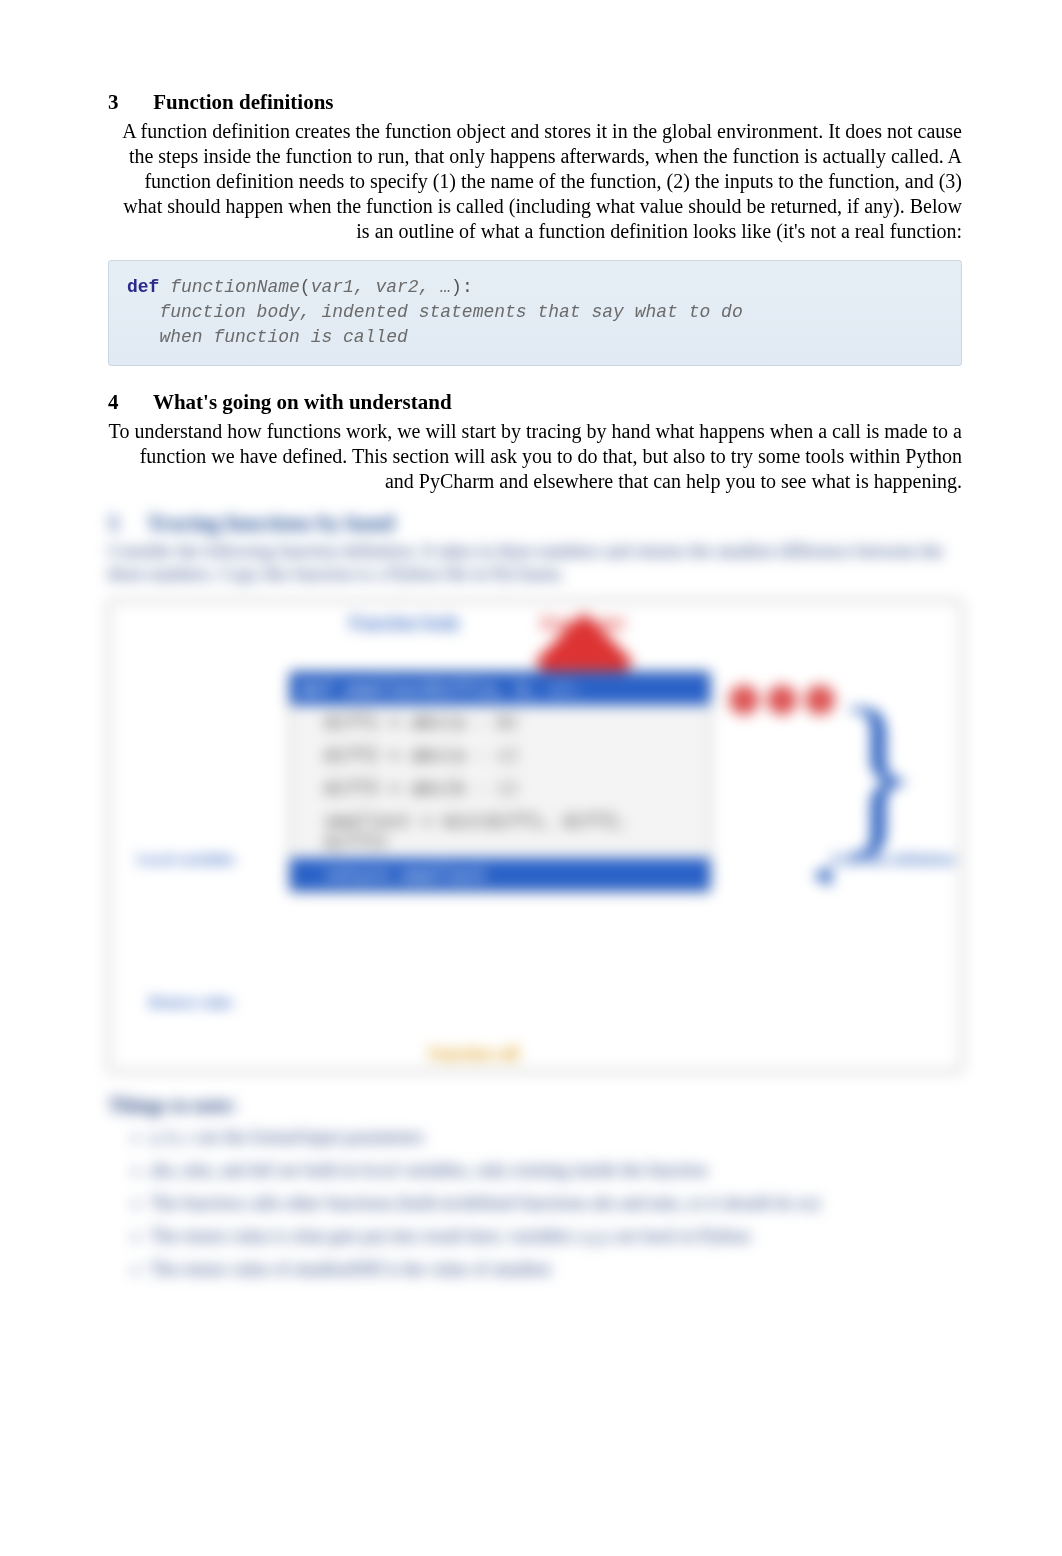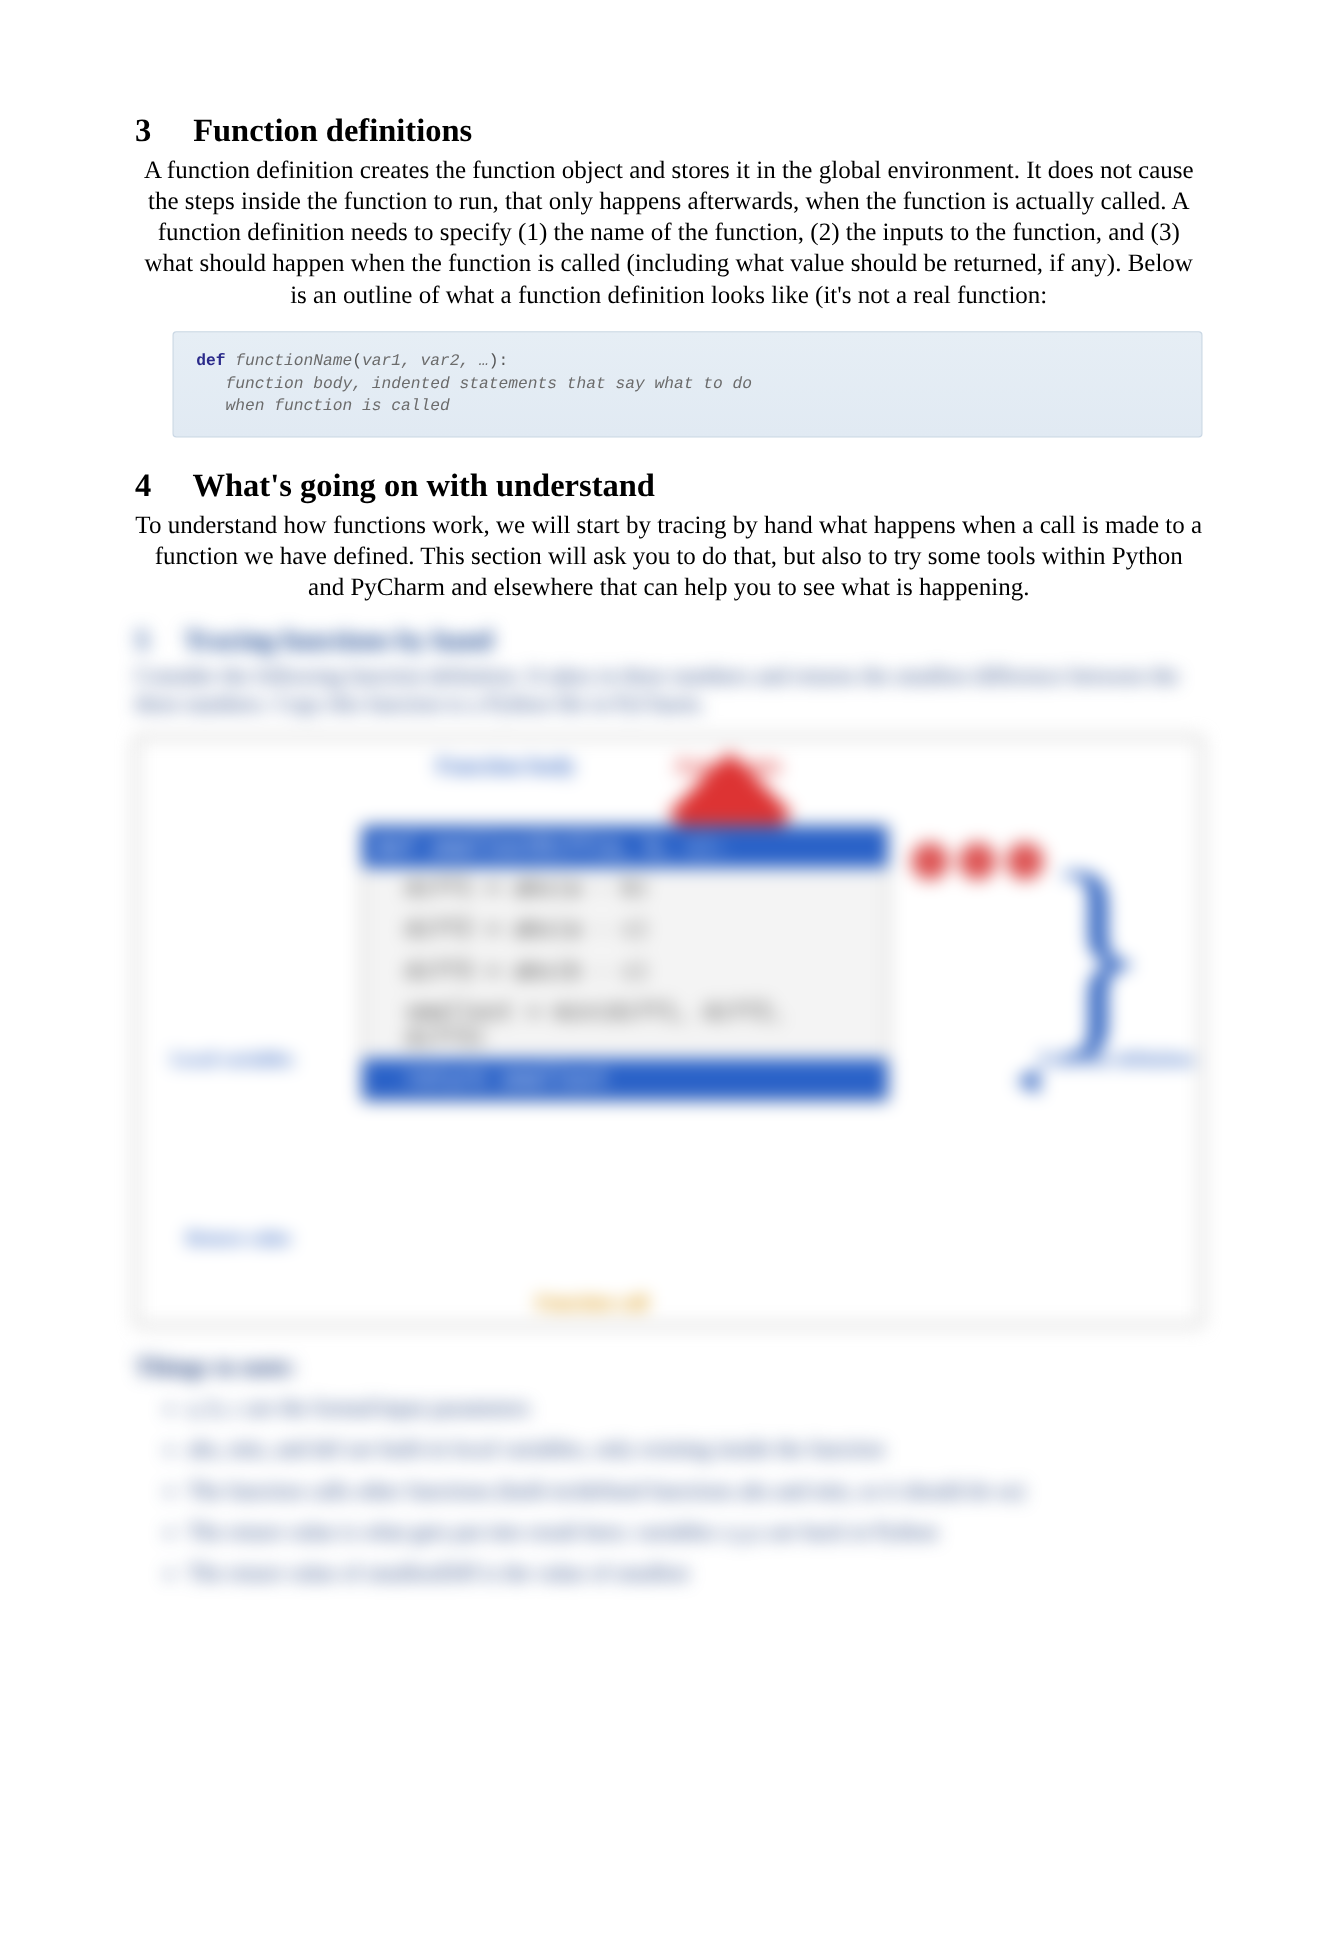--- a/index.html
+++ b/index.html
@@ -7,47 +7,46 @@
     padding: 0;
     background: #ffffff;
     font-family: "Times New Roman", Times, serif;
     width: 1062px;
     color: #000000;
   }
   .page {
     padding: 90px 100px 60px 108px;
   }
   .section-heading {
-    font-size: 26px;
+    font-size: 21px;
     font-weight: bold;
     margin: 0 0 4px 0;
   }
   .section-heading .num {
     display: inline-block;
     width: 40px;
   }
   p.body-text {
     font-size: 20px;
     line-height: 1.25;
     margin: 0 0 16px 0;
-    text-align: center;
+    text-align: right;
   }
   .code-block {
     background: linear-gradient(#e6eef5, #e1eaf3);
     border: 1px solid #c9d7e4;
     border-radius: 3px;
     padding: 14px 18px 14px 18px;
     font-family: Consolas, "Courier New", monospace;
-    font-size: 13px;
+    font-size: 18px;
     color: #6b6b6b;
     font-style: italic;
     line-height: 1.4;
     margin-bottom: 24px;
     white-space: pre;
-    margin-left: 30px;
   }
   .code-block .kw {
     color: #2a2a8a;
     font-weight: bold;
     font-style: normal;
   }
   .code-block .punct {
     font-style: normal;
     color: #555;
   }

